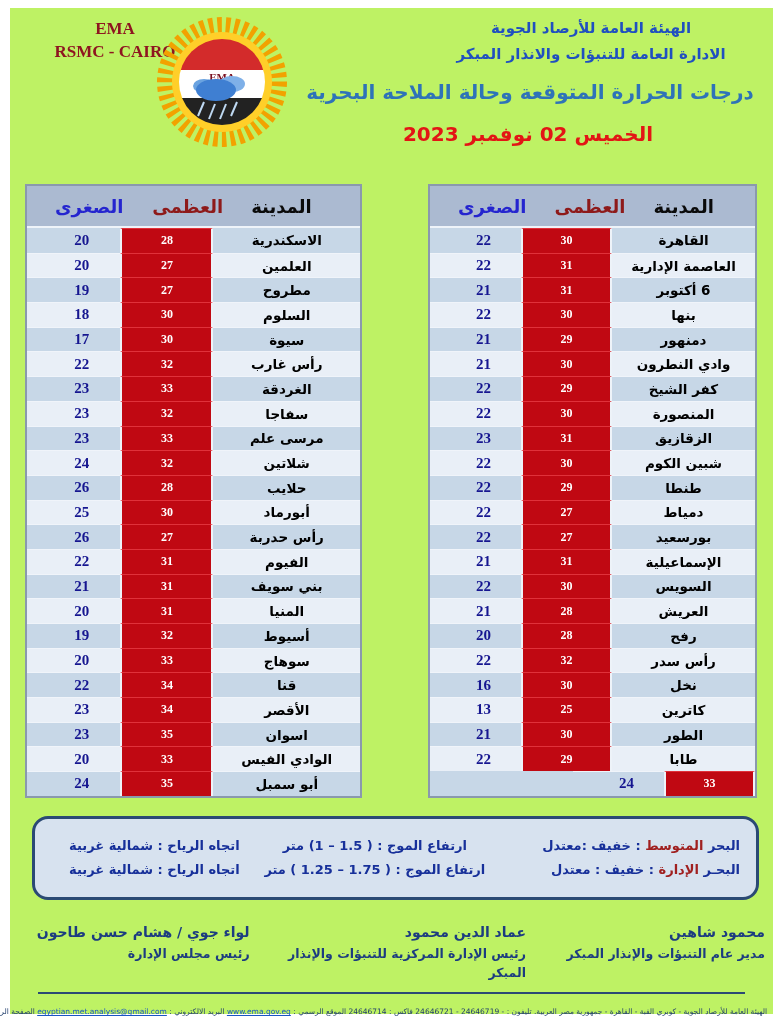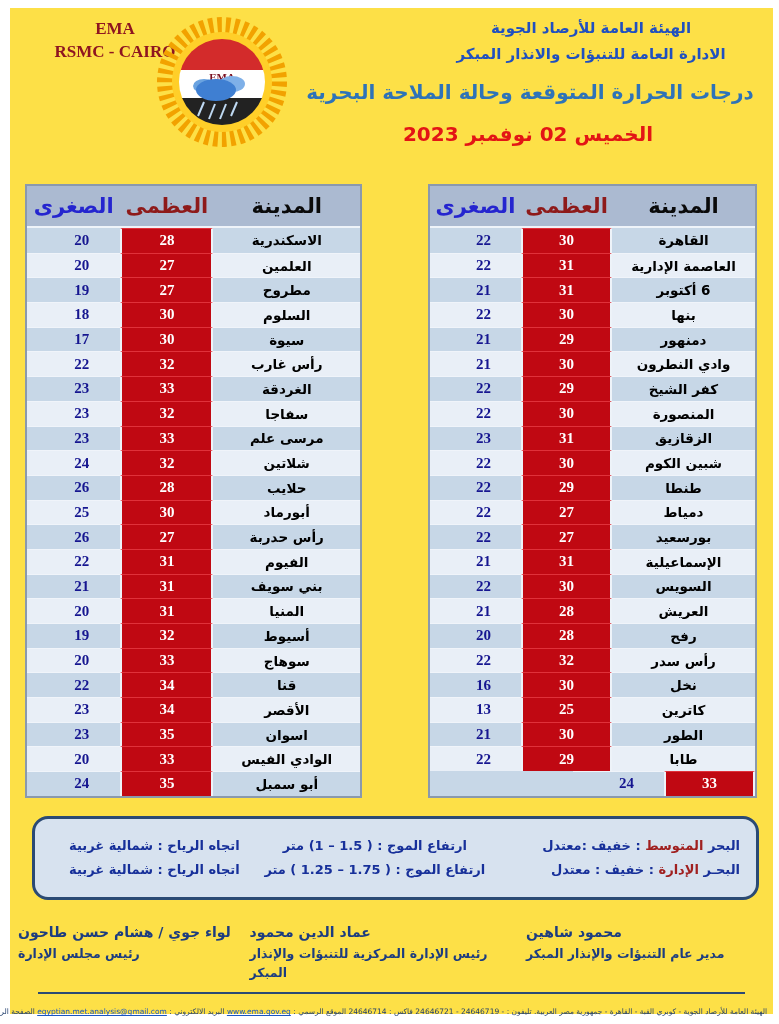--- a/index.html
+++ b/index.html
@@ -2,21 +2,21 @@
 <html lang="ar"><head>
 <meta charset="utf-8">
 <style>
   html,body{margin:0;padding:0;}
   body{
     width:779px;height:1024px;position:relative;background:#ffffff;
     font-family:"DejaVu Sans",sans-serif;overflow:hidden;
   }
   .page{
     position:absolute;left:10px;top:8px;width:763px;height:1006px;
-    background:#fde047;
+    background:#bef264;
   }
   
   .hdr{position:relative;height:160px;}
   .ema-en{
     position:absolute;left:30px;top:10px;width:150px;text-align:center;
     font-family:"Liberation Serif",serif;font-weight:bold;font-size:17px;
     color:#8e1520;line-height:1.35;
   }
   .logo{position:absolute;left:142px;top:4px;width:140px;height:140px;}
   .org{
@@ -30,51 +30,51 @@
   .date{
     position:absolute;right:110px;top:114px;width:270px;text-align:center;
     color:#e31515;font-weight:bold;font-size:20px;
   }
   
   .tables{display:flex;justify-content:space-between;padding:0 16px 0 15px;margin-top:16px;}
   .wtable{border:2px solid #8a99ad;direction:rtl;background:#fff;}
   .wtable.alex{width:333px;}
   .wtable.cairo{width:325px;}
   .thead{display:flex;height:40px;background:#abbad1;align-items:center;border-bottom:2px solid #eef3f9;}
-  .th{font-weight:bold;font-size:21px;text-align:center;}
+  .th{font-weight:bold;font-size:18px;text-align:left;margin-left:28px;}
   .th.city{width:44%;color:#0a0a0a;}
   .th.max{width:28%;color:#8e1a1a;}
   .th.min{width:28%;color:#2525cf;}
   .trow{display:flex;height:24.7px;}
   .trow:nth-child(odd){background:#c7d7e7;}
   .trow:nth-child(even){background:#e9eff7;}
   .td{display:flex;align-items:center;justify-content:center;box-sizing:border-box;}
   .td.city{width:44%;font-weight:bold;font-size:13.5px;color:#000;}
   .td.max{
     width:28%;background:#c00812;color:#fff;
-    font-family:"Liberation Serif",serif;font-weight:bold;font-size:15px;
+    font-family:"Liberation Serif",serif;font-weight:bold;font-size:12px;
     border-inline-start:2px solid #eef3f9;border-inline-end:2px solid #eef3f9;
     border-top:1.5px solid #e0313a;
   }
   .td.min{width:28%;color:#161690;font-family:"Liberation Serif",serif;font-weight:bold;font-size:15px;padding-left:16px;}
   .trow + .trow .td.city,.trow + .trow .td.min{border-top:1.5px solid #f0f4fa;}
   
   .marine{
     margin:18px 14px 0 22px;height:78px;border:3px solid #2b4a74;border-radius:16px;
     background:#d7e2ef;display:flex;flex-direction:column;justify-content:center;
     gap:9px;direction:rtl;padding:0 16px;
   }
   .m-row{display:flex;align-items:center;font-weight:bold;font-size:13px;color:#17309a;}
   .m-sea{width:36%;}
   .sea-name{color:#a02020;}
   .m-wave{width:34%;text-align:center;}
   .m-wind{width:30%;text-align:center;}
   
   .sigs{display:flex;direction:rtl;margin-top:22px;padding:0 8px;color:#1c3c80;}
-  .sig{text-align:left;line-height:1.55;}
+  .sig{text-align:right;line-height:1.55;}
   .sig.right{width:32%;}
   .sig.center{width:37%;}
   .sig.left{width:31%;}
   .sig-name{font-weight:bold;font-size:14px;}
   .sig-title{font-weight:bold;font-size:12.5px;}
   .rule{margin:10px 28px 0 28px;border-top:2.5px solid #2b4a74;height:0;}
   
   .foot{
     margin-top:13px;direction:rtl;text-align:center;font-size:7.5px;
     color:#23406e;padding:0 6px;white-space:nowrap;

